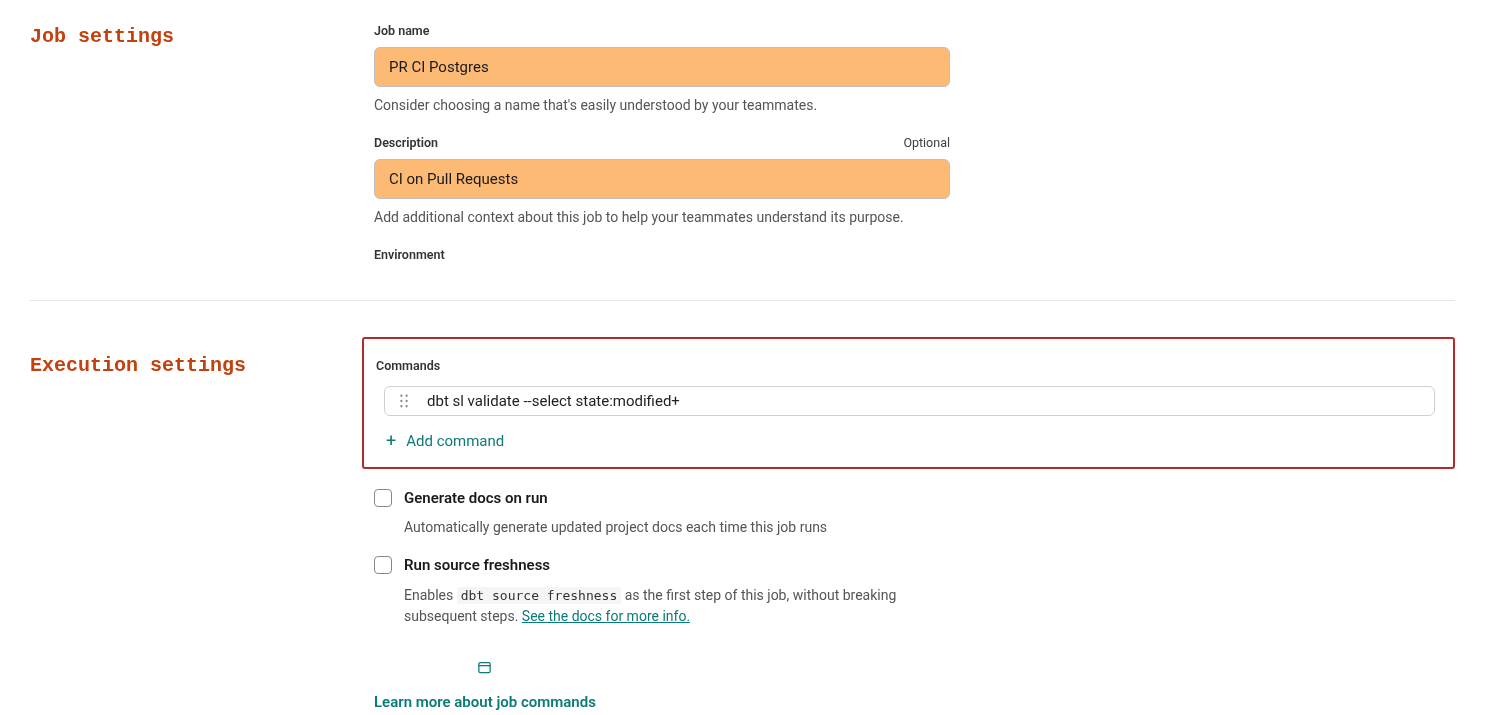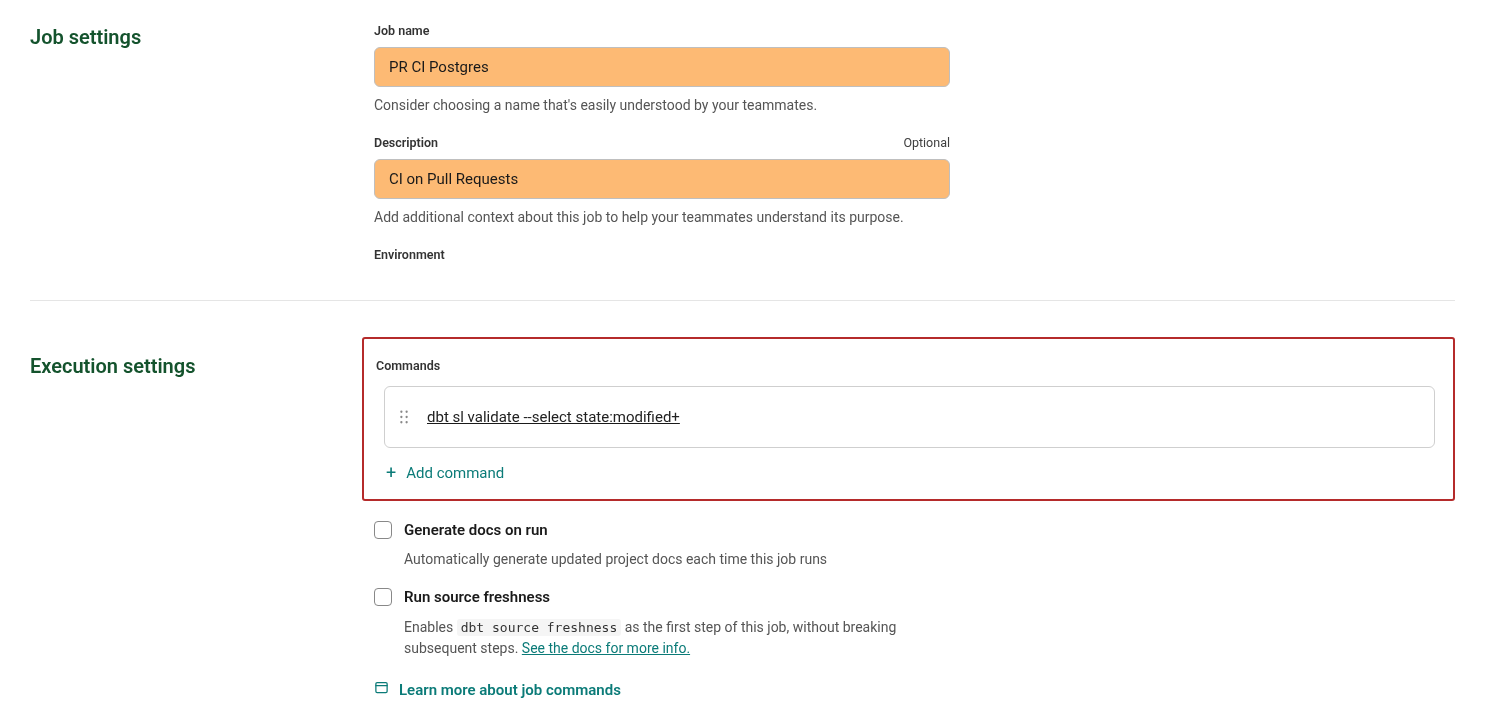--- a/index.html
+++ b/index.html
@@ -20,21 +20,22 @@
     .section-divider {
       border: none;
       border-top: 1px solid #e5e5e5;
       margin: 0;
     }
     .section-title {
       width: 344px;
       flex-shrink: 0;
       font-size: 20px;
       font-weight: 600;
-      color: #14532d;
+      color: #c2410c;
+      font-family: Liberation Mono, monospace;
     }
     .section-content {
       flex: 1;
       max-width: 1070px;
     }
     .field-group {
       margin-bottom: 18px;
     }
     .label-row {
       display: flex;
@@ -97,28 +98,27 @@
     .commands-label {
       font-size: 12.5px;
       font-weight: 600;
       color: #333;
       margin-bottom: 10px;
     }
     .command-row {
       display: flex;
       align-items: center;
       width: 100%;
-      height: 62px;
+      height: 30px;
       border: 1px solid #cfcfcf;
       border-radius: 6px;
       padding: 0 14px;
       background: #fff;
       margin-left: 8px;
       width: calc(100% - 8px);
-      text-decoration: underline;
     }
     .drag-handle {
       color: #888;
       margin-right: 18px;
       display: flex;
       align-items: center;
     }
     .command-text {
       font-size: 15px;
       color: #222;
@@ -178,23 +178,24 @@
       text-decoration: underline;
       cursor: pointer;
     }
     .learn-more {
       display: flex;
       align-items: center;
       gap: 10px;
       color: #0b7b78;
       font-size: 15px;
       font-weight: 600;
-      margin-top: 20px;
+      margin-top: 32px;
       cursor: pointer;
       width: fit-content;
+      flex-direction: column;
     }
     .terminal-icon {
       color: #0b7b78;
     }
   </style>
 </head>
 <body>
 
 <div class="container">
 

